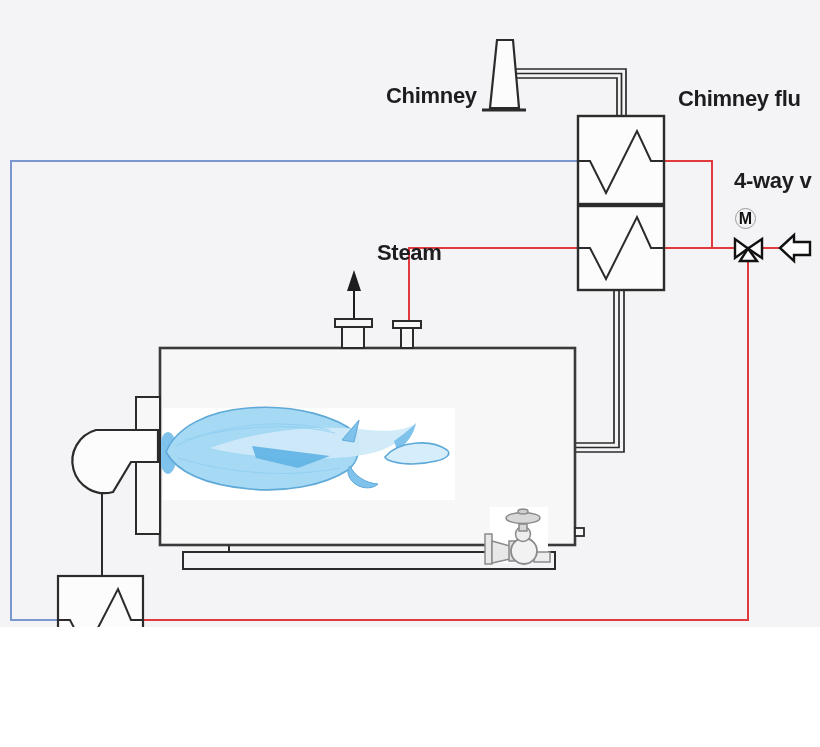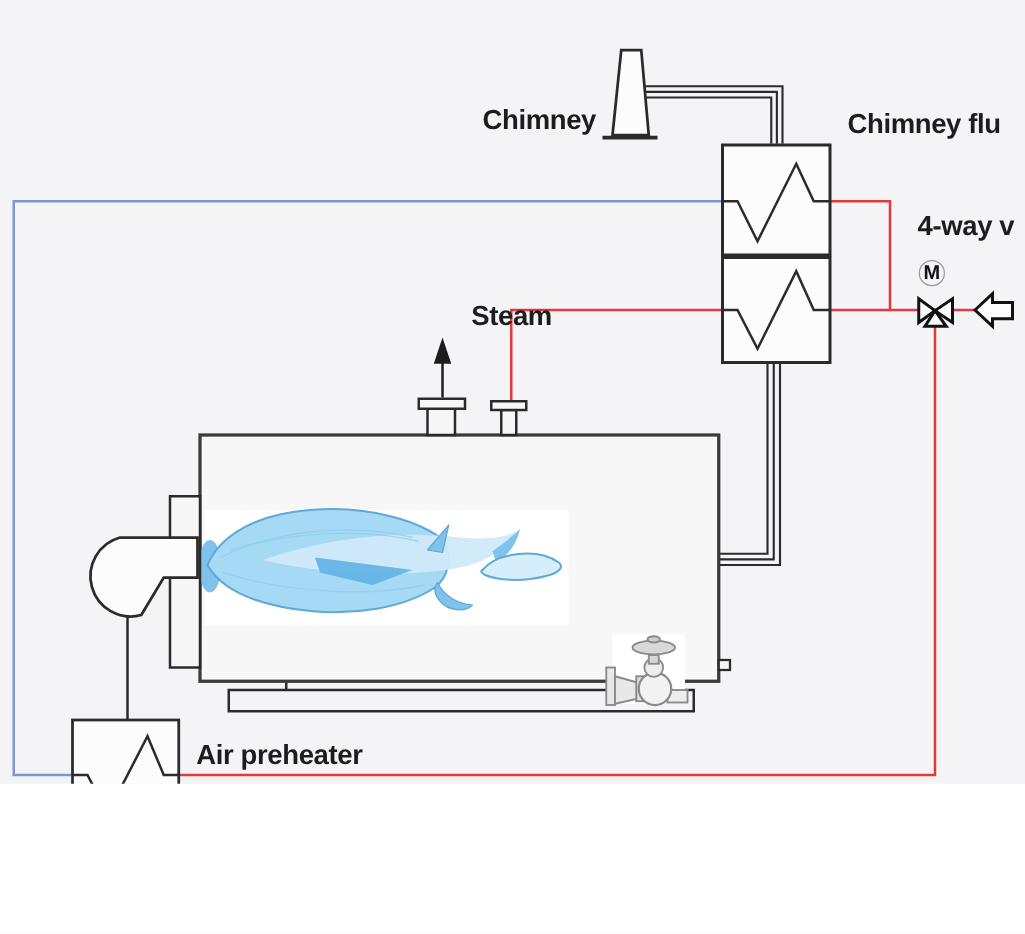--- a/index.html
+++ b/index.html
@@ -163,21 +163,20 @@
   <div class="label" style="left:386px;top:84px;">Chimney</div>
 
   <div class="label" style="left:678px;top:87px;">
     <div>Chimney flu</div>
   </div>
 
   <div class="label" style="left:734px;top:169px;">4-way v</div>
 
   <div class="label" style="left:329px;top:241px;margin-left:48px;">Steam</div>
 
-  <div class="label" style="left:157px;top:592px;">Air preheater</div>
 
   <div class="motor motor-valve">
     <span>M</span>
   </div>
   <div class="motor motor-fan">
     <span>M</span>
   </div>
 
 </div>
 

